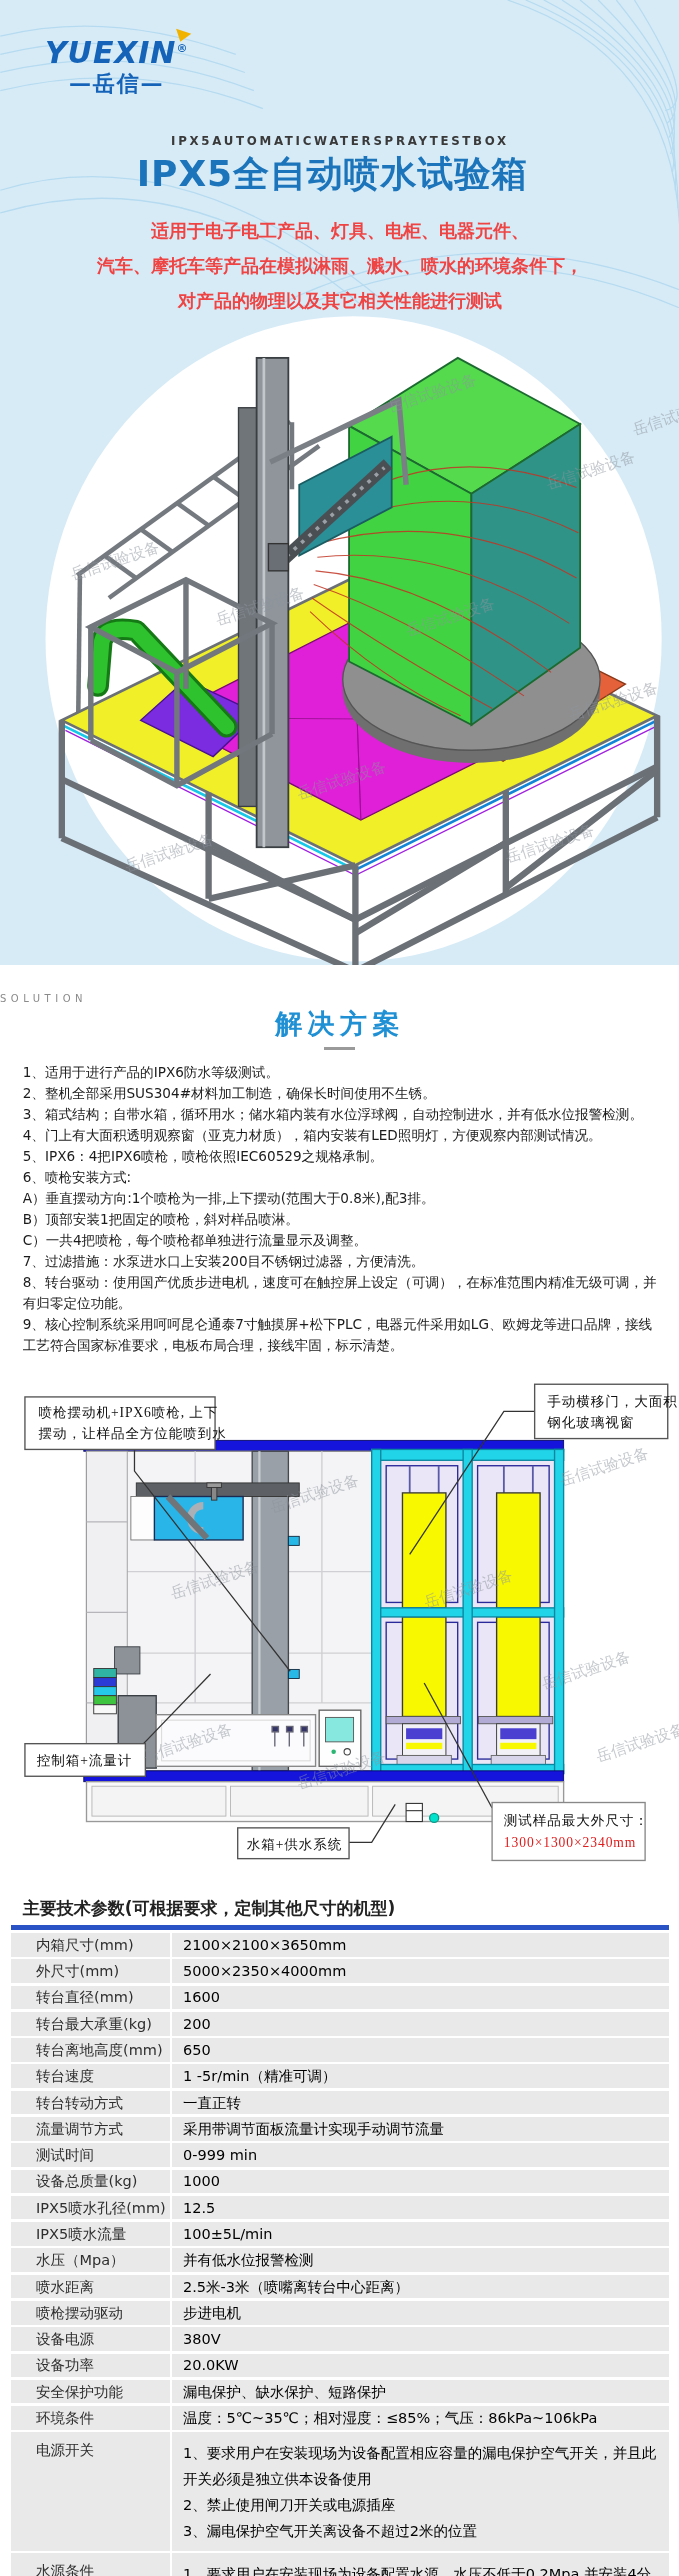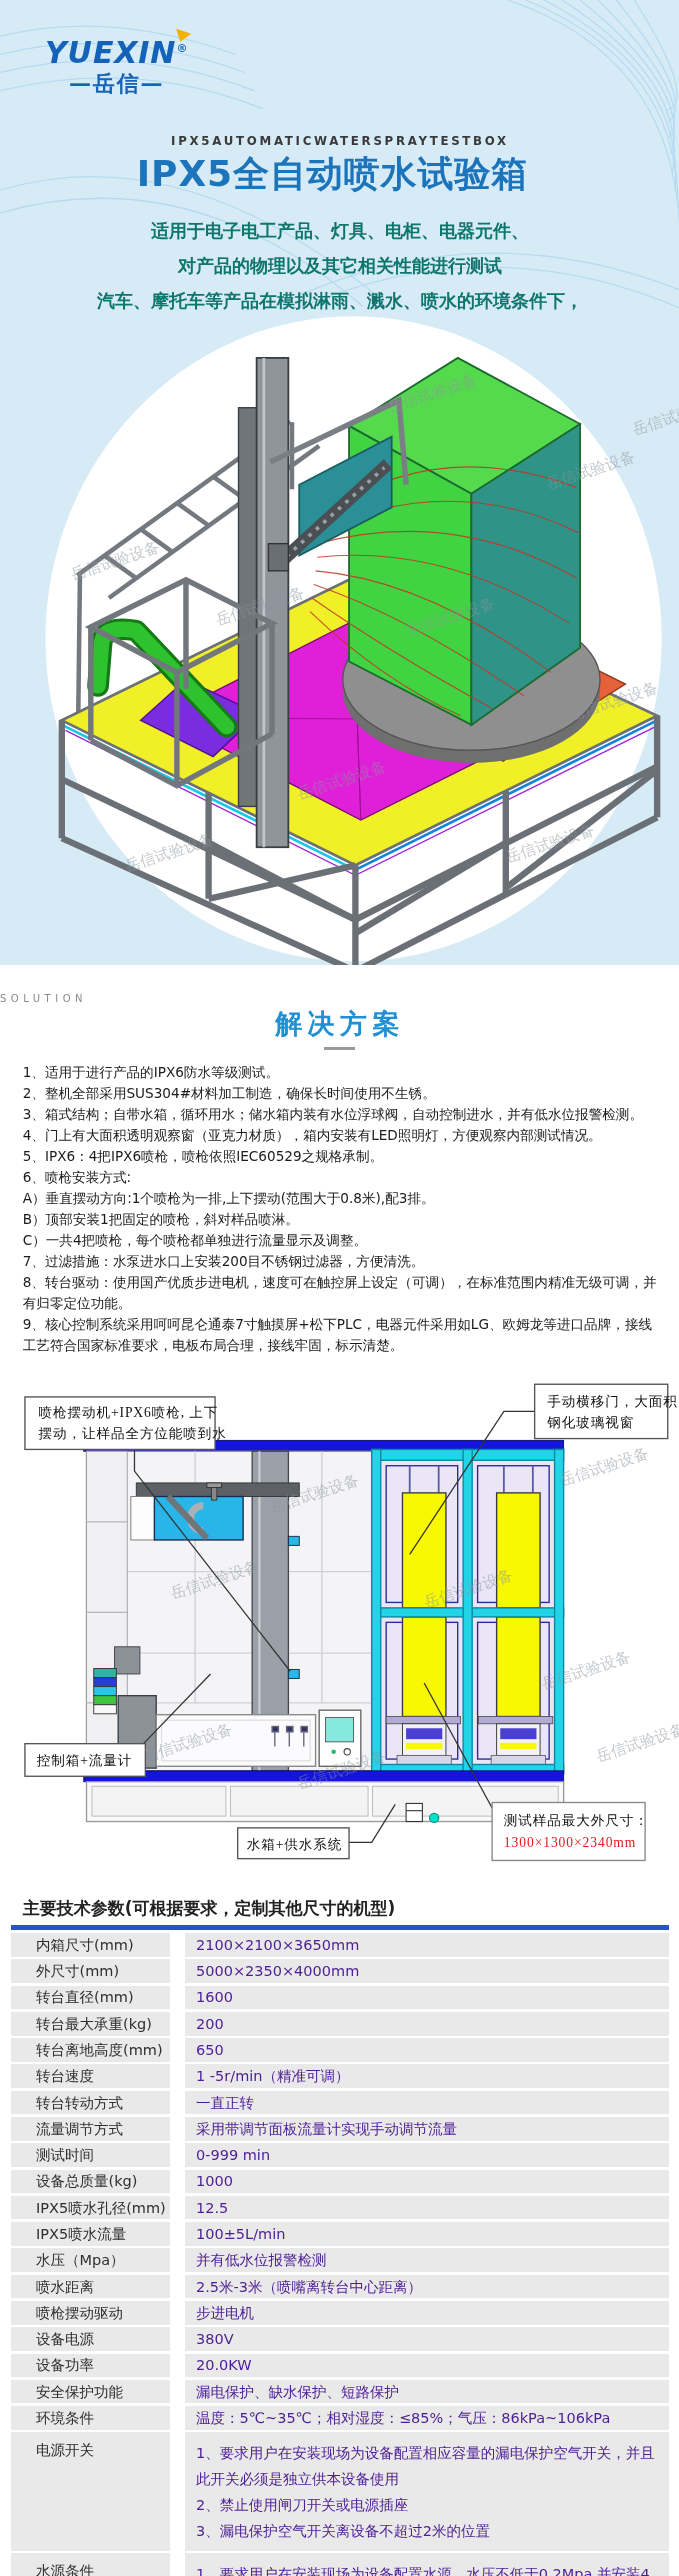--- a/index.html
+++ b/index.html
@@ -9,34 +9,34 @@
   .deco{position:absolute;top:0;left:0;}
   
   .logo{position:absolute;top:33px;left:45px;color:#1463b8;}
   .logo-en{font-size:30px;font-weight:bold;font-style:italic;letter-spacing:0.9px;line-height:31px;position:relative;}
   .logo-reg{font-size:11px;vertical-align:super;font-style:normal;}
   .logo-tri{position:absolute;top:-1.8px;left:129px;width:0;height:0;border-left:8.2px solid transparent;border-right:8.2px solid transparent;border-top:11px solid #f2b300;transform:rotate(18deg);}
   .logo-cn{font-size:22px;font-weight:bold;text-align:center;letter-spacing:1.8px;margin-top:0.9px;}
   
   .subtitle{position:absolute;top:134px;width:680px;text-align:center;font-size:11.8px;font-weight:bold;letter-spacing:2.7px;color:#3a3a3a;}
   .title{position:absolute;top:150px;width:665px;text-align:center;font-size:36px;font-weight:bold;letter-spacing:0.9px;color:#1c75bb;}
-  .desc{position:absolute;top:213px;width:680px;text-align:center;font-size:18px;font-weight:bold;color:#0f766e;line-height:35px;}
+  .desc{position:absolute;top:213px;width:680px;text-align:center;font-size:18px;font-weight:bold;color:#ef4444;line-height:35px;}
   
   .sol-label{position:absolute;top:993px;width:680px;text-align:left;font-size:10px;letter-spacing:4.5px;color:#8a8a8a;}
   .sol-title{position:absolute;top:1006px;width:680px;text-align:center;font-size:27px;font-weight:bold;letter-spacing:5.4px;color:#2090d4;}
   .sol-dash{position:absolute;top:1047px;left:324px;width:31px;height:2.7px;background:#9a9a9a;}
   .sol-list{position:absolute;top:1062px;left:22.7px;width:639px;font-size:13.6px;line-height:21px;color:#1b1b1b;}
   .sol-list div{margin:0;}
   
   .spec-head{position:absolute;top:1897px;left:22.7px;font-size:17px;font-weight:bold;color:#222;}
   .spec{position:absolute;top:1925px;left:11px;width:658px;}
   .spec-top{height:5.4px;background:#2a54c6;margin-bottom:2.7px;}
-  .srow{display:grid;grid-template-columns:159px 1fr;column-gap:15px;margin-bottom:2.7px;}
+  .srow{display:grid;grid-template-columns:159px 1fr;column-gap:2px;margin-bottom:2.7px;}
   .srow .lab{background:#e9e9e9;padding:1.8px 3.6px 1.8px 25px;font-size:14.5px;line-height:20px;color:#2e2e2e;}
-  .srow .val{background:#e9e9e9;padding:1.8px 7.2px 1.8px 11px;font-size:14.5px;line-height:20px;color:#4c1d95;}
+  .srow .val{background:#e9e9e9;padding:1.8px 7.2px 1.8px 11px;font-size:14.5px;line-height:20px;color:#000000;}
   .srow.multi .lab,.srow.multi .val{padding-top:7.2px;padding-bottom:7.2px;}
   .srow.multi .val div{line-height:26px;}
   .srow.last{margin-bottom:0;}
   .srow.last .lab,.srow.last .val{min-height:109px;}
   svg text{font-family:"DejaVu Sans","Liberation Sans",sans-serif;}
   .wm{fill:#8d949c;opacity:.5;font-size:17px;}
   .callout-t{font-family:"Liberation Serif","DejaVu Serif",serif;font-size:15px;fill:#111;letter-spacing:1px;}
 </style>
 </head>
 <body>
@@ -66,22 +66,22 @@
 
 <div class="logo">
   <div class="logo-en"><span>YUEXIN</span><span class="logo-reg">®</span><span class="logo-tri"></span></div>
   <div class="logo-cn">—岳信—</div>
 </div>
 
 <div class="subtitle">IPX5AUTOMATICWATERSPRAYTESTBOX</div>
 <div class="title">IPX5全自动喷水试验箱</div>
 <div class="desc">
   <div>适用于电子电工产品、灯具、电柜、电器元件、</div>
+  <div>汽车、摩托车等产品在模拟淋雨、溅水、喷水的环境条件下，</div>
   <div>对产品的物理以及其它相关性能进行测试</div>
-  <div>汽车、摩托车等产品在模拟淋雨、溅水、喷水的环境条件下，</div>
 </div>
 
 <svg style="position:absolute;top:299px;left:0;" width="680" height="666" viewBox="0 0 750 735">
   <ellipse cx="390" cy="375" rx="340" ry="356" fill="#ffffff"></ellipse>
 
   <g stroke="#74797f" stroke-width="5" fill="none">
     <path d="M85,305 L320,135"></path>
       <path d="M120,330 L352,162"></path>
     <path d="M115,283 L150,308"></path>
       <path d="M155,254 L190,279"></path>

